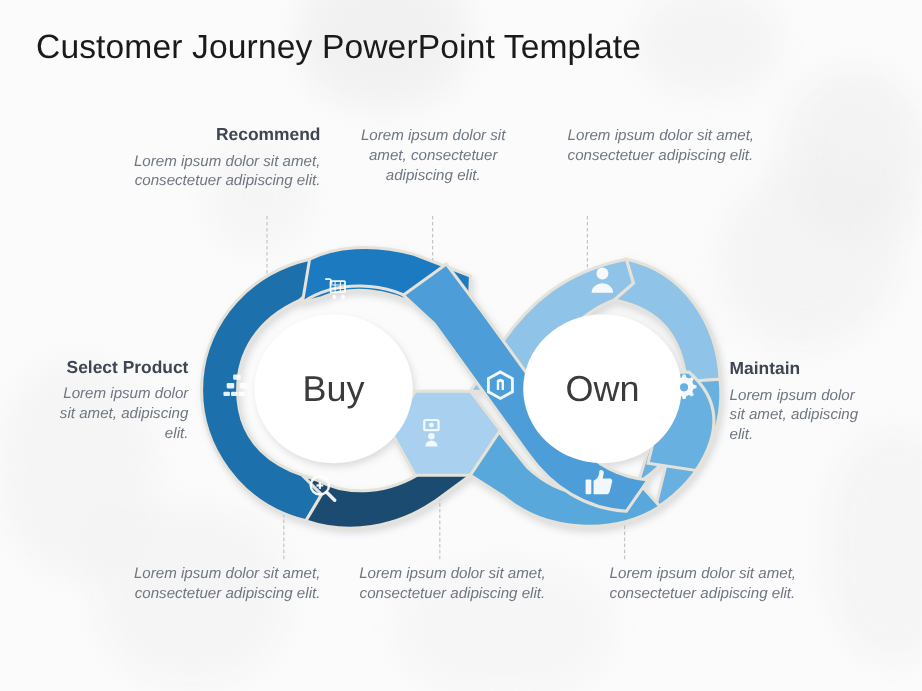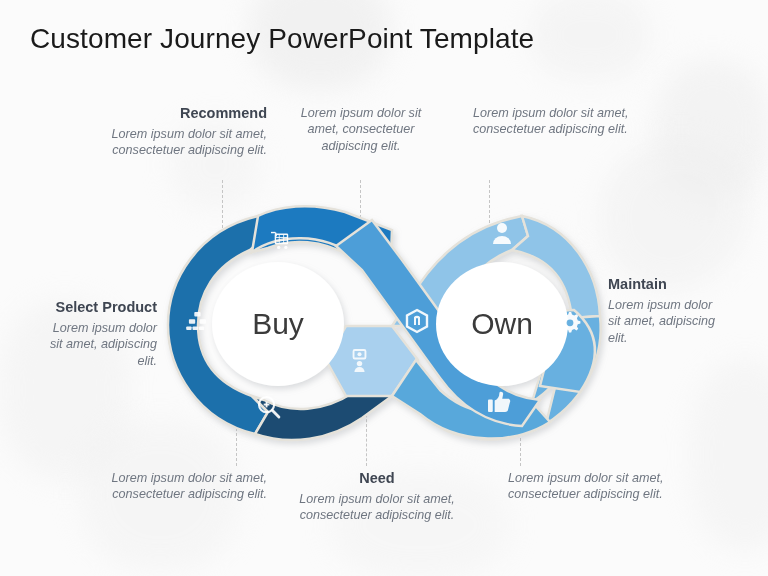--- a/index.html
+++ b/index.html
@@ -42,21 +42,21 @@
   .ta-right  { text-align:right; }
   .ta-left   { text-align:left; }
   .ta-center { text-align:center; }
 
   
   .co-purchase  { left:105px; top:105px; width:162px; }
   .co-receive   { left:285px; top:105px; width:152px; }
   .co-recommend { left:473px; top:105px; width:162px; }
   
   .co-select    { left:39px;  top:274px; width:118px;margin-top:25px; }
-  .co-maintain  { left:608px; top:276px; width:120px; }
+  .co-maintain  { left:608px; top:300px; width:120px; }
   
   .co-research  { left:105px; top:470px; width:162px; }
   .co-need      { left:292px; top:470px; width:170px; }
   .co-useprod   { left:508px; top:470px; width:162px; }
 
   
   .dash { position:absolute; width:0; border-left:1px dashed #c5c5c5; }
 
   
   #infinity-diagram { position:absolute; left:140px; top:200px; width:500px; height:250px; }
@@ -219,21 +219,20 @@
   <div class="callout co-maintain ta-left">
     <div class="c-title">Maintain</div>
     <div class="c-body">Lorem ipsum dolor sit amet, adipiscing elit.</div>
   </div>
 
   <div class="callout co-research ta-right">
     <div class="c-body">Lorem ipsum dolor sit amet, consectetuer adipiscing elit.</div>
   </div>
 
   <div class="callout co-need ta-center">
-    <div class="c-title">Need</div>
     <div class="c-body">Lorem ipsum dolor sit amet, consectetuer adipiscing elit.</div>
   </div>
 
   <div class="callout co-useprod ta-left">
     <div class="c-body">Lorem ipsum dolor sit amet, consectetuer adipiscing elit.</div>
   </div>
 
 </div>
 
 </body></html>

